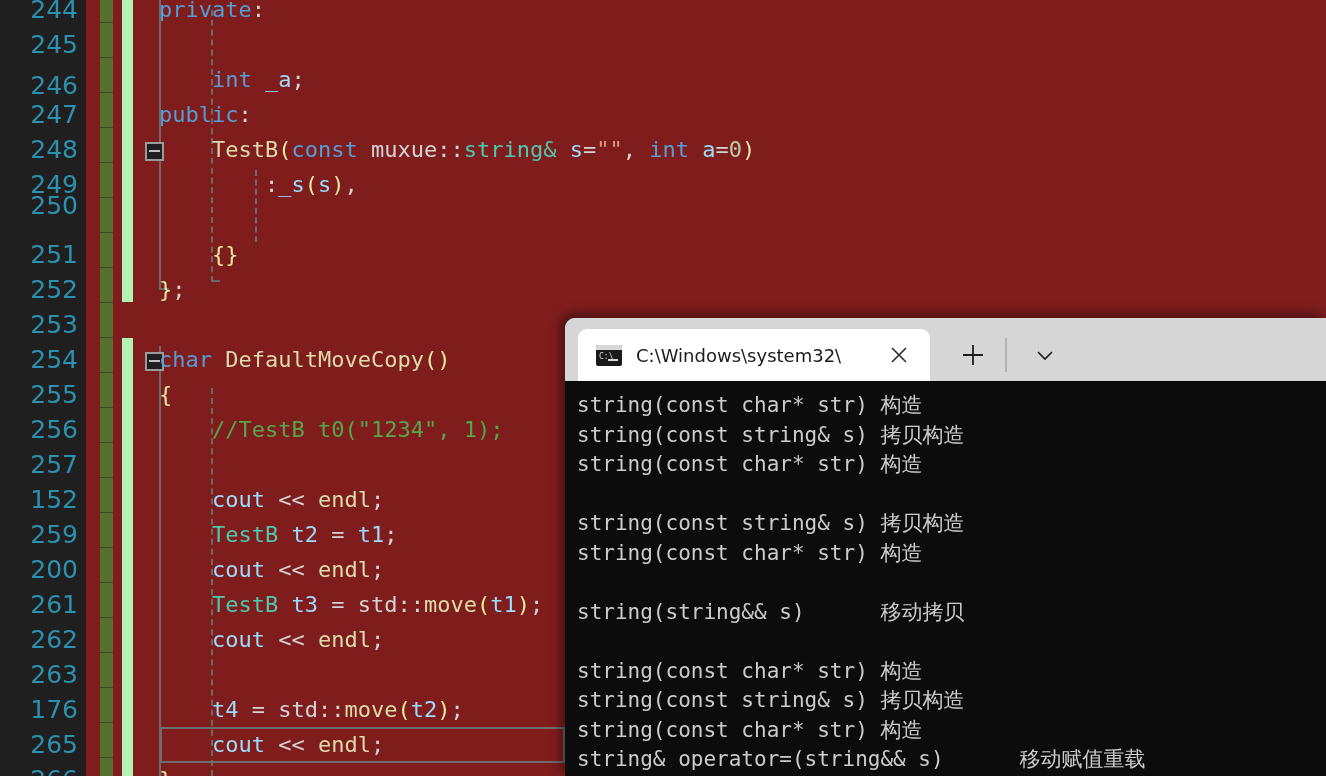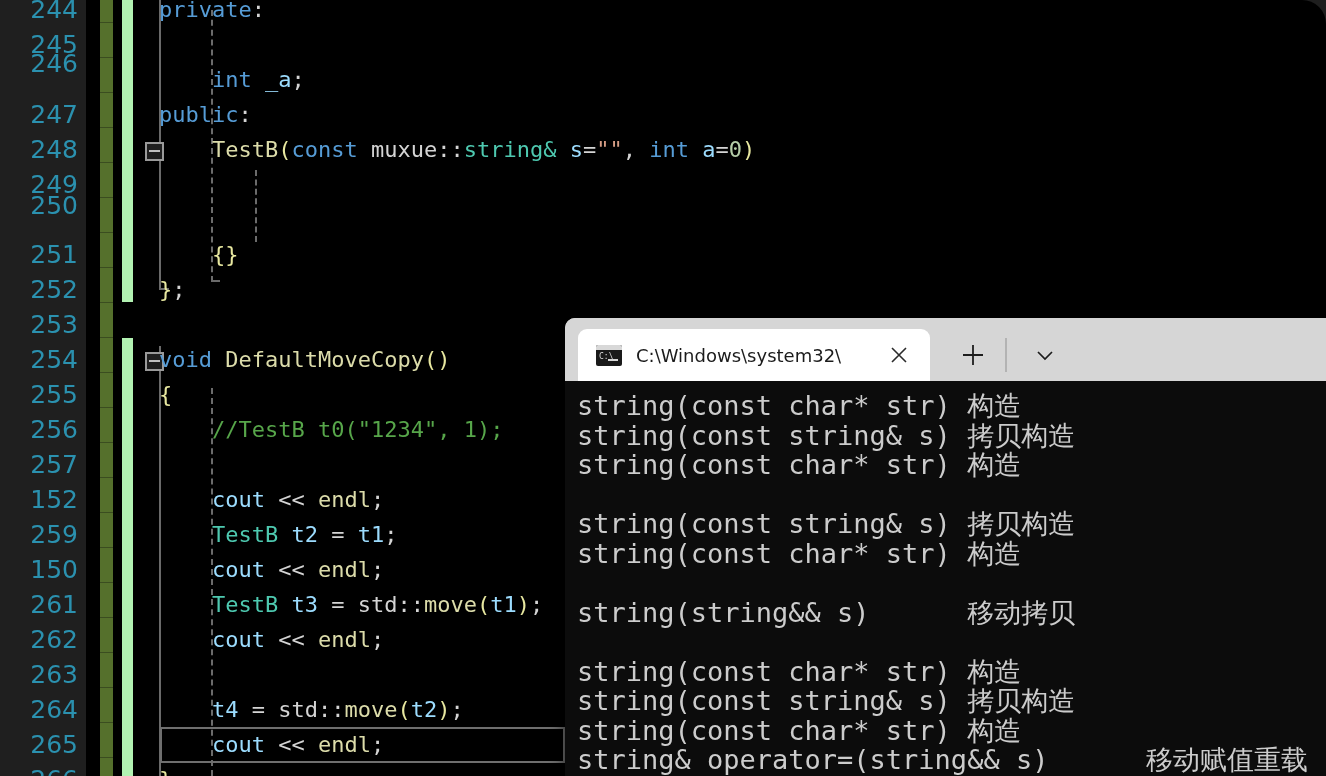--- a/index.html
+++ b/index.html
@@ -4,21 +4,21 @@
 <style>
   html,body{margin:0;padding:0;}
   body{
     width:1326px;height:776px;overflow:hidden;
     background:#1e1e1e;
     font-family:"DejaVu Sans Mono","Liberation Mono",monospace;
   }
   .root{position:relative;width:1326px;height:776px;overflow:hidden;}
 
   
-  .editor{position:absolute;inset:0;background:#000000;border-radius:24px;}
+  .editor{position:absolute;inset:0;background:#7f1d1d;}
   .gutter-num{
     position:absolute;left:0;top:0;width:86px;height:776px;
     background:#1f1f1f;
   }
   .lnum{
     position:absolute;right:8px;
     color:#2b91af;font-size:25px;line-height:35px;
     font-family:"DejaVu Sans","Liberation Sans",sans-serif;
     letter-spacing:0px;
     text-align:right;white-space:nowrap;
@@ -89,52 +89,52 @@
   .chev-btn{position:absolute;left:462px;top:19px;width:36px;height:36px;color:#1d1d1d;}
 
   .term-body{
     position:absolute;left:0;top:63px;right:0;bottom:0;
     background:#0c0c0c;padding:10px 0 0 12px;box-sizing:border-box;
     overflow:hidden;
   }
   .tline{
     height:29.5px;line-height:29.5px;white-space:pre;
     font-family:"DejaVu Sans Mono","Liberation Mono",monospace;
-    font-size:27px;color:#cccccc;
+    font-size:21px;color:#cccccc;
   }
 </style>
 </head>
 <body>
 
 <div class="root">
 
   <div class="editor">
 
     <div class="gutter-num">
       <div class="lnum" style="top:-8px">244</div>
       <div class="lnum" style="top:27px">245</div>
-      <div class="lnum" style="top:46px">246</div>
+      <div class="lnum" style="top:68px">246</div>
       <div class="lnum" style="top:97px">247</div>
       <div class="lnum" style="top:132px">248</div>
       <div class="lnum" style="top:167px">249</div>
       <div class="lnum" style="top:188px">250</div>
       <div class="lnum" style="top:237px">251</div>
       <div class="lnum" style="top:272px">252</div>
       <div class="lnum" style="top:307px">253</div>
       <div class="lnum" style="top:342px">254</div>
       <div class="lnum" style="top:377px">255</div>
       <div class="lnum" style="top:412px">256</div>
       <div class="lnum" style="top:447px">257</div>
       <div class="lnum" style="top:482px">152</div>
       <div class="lnum" style="top:517px">259</div>
-      <div class="lnum" style="top:552px">150</div>
+      <div class="lnum" style="top:552px">200</div>
       <div class="lnum" style="top:587px">261</div>
       <div class="lnum" style="top:622px">262</div>
       <div class="lnum" style="top:657px">263</div>
-      <div class="lnum" style="top:692px">264</div>
+      <div class="lnum" style="top:692px">176</div>
       <div class="lnum" style="top:727px">265</div>
       <div class="lnum" style="top:762px">266</div>
     </div>
 
     <div class="margin-olive">
       <div class="seg" style="top:22px"></div>
         <div class="seg" style="top:57px"></div>
       <div class="seg" style="top:92px"></div>
         <div class="seg" style="top:127px"></div>
       <div class="seg" style="top:162px"></div>
@@ -178,29 +178,30 @@
 
       <div class="line" style="top:-8px;left:26px;"><span class="k">private</span><span class="p">:</span></div>
 
 
       <div class="line" style="top:62px;left:26px;"><span class="p">    </span><span class="k">int</span><span class="p"> </span><span class="v">_a</span><span class="p">;</span></div>
 
       <div class="line" style="top:97px;left:26px;"><span class="k">public</span><span class="p">:</span></div>
 
       <div class="line" style="top:132px;left:26px;"><span class="p">    </span><span class="f">TestB</span><span class="br">(</span><span class="k">const</span><span class="p"> muxue</span><span class="p">::</span><span class="t">string</span><span class="t">&amp;</span><span class="p"> </span><span class="v">s</span><span class="p">=</span><span class="s">""</span><span class="p">, </span><span class="k">int</span><span class="p"> </span><span class="v">a</span><span class="p">=</span><span class="n">0</span><span class="br">)</span></div>
 
+      <div class="line" style="top:167px;left:26px;"><span class="p">        :</span><span class="v">_s</span><span class="br">(</span><span class="v">s</span><span class="br">)</span><span class="p">,</span></div>
 
 
       <div class="line" style="top:237px;left:26px;"><span class="p">    </span><span class="br">{}</span></div>
 
       <div class="line" style="top:272px;left:26px;"><span class="br">}</span><span class="p">;</span></div>
 
       <div class="line" style="top:307px;left:26px;"></div>
 
-      <div class="line" style="top:342px;left:26px;"><span class="k">void</span><span class="p"> </span><span class="f">DefaultMoveCopy</span><span class="br">()</span></div>
+      <div class="line" style="top:342px;left:26px;"><span class="k">char</span><span class="p"> </span><span class="f">DefaultMoveCopy</span><span class="br">()</span></div>
 
       <div class="line" style="top:377px;left:26px;"><span class="br">{</span></div>
 
       <div class="line" style="top:412px;left:26px;"><span class="p">    </span><span class="c">//TestB t0("1234", 1);</span></div>
 
 
       <div class="line" style="top:482px;left:26px;"><span class="p">    </span><span class="v">cout</span><span class="p"> &lt;&lt; </span><span class="f">endl</span><span class="p">;</span></div>
 
       <div class="line" style="top:517px;left:26px;"><span class="p">    </span><span class="t">TestB</span><span class="p"> </span><span class="v">t2</span><span class="p"> = </span><span class="v">t1</span><span class="p">;</span></div>
 

